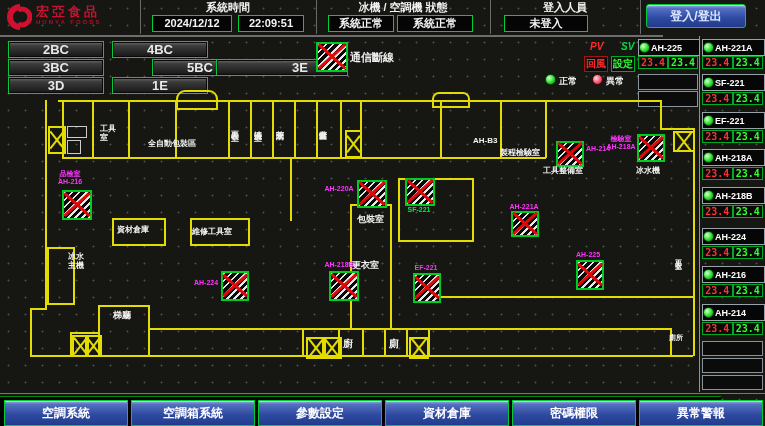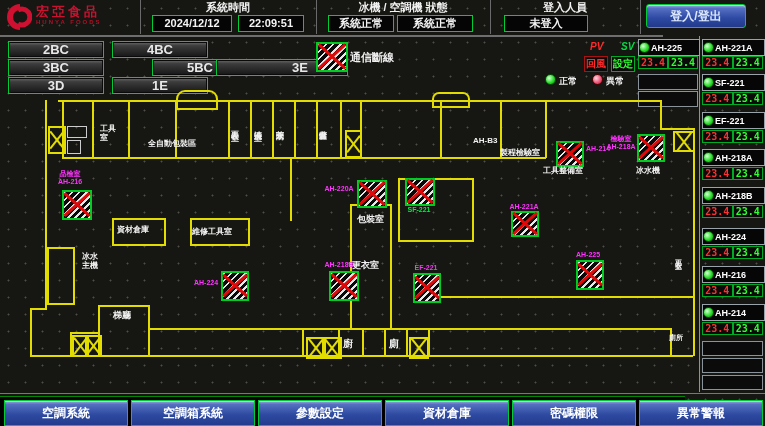--- a/index.html
+++ b/index.html
@@ -50,21 +50,21 @@
   .stair .s1{transform:rotate(52deg);} .stair .s2{transform:rotate(-52deg);}
   
   .plate{position:absolute;height:15px;background:#060606;border:1px solid #9aa2aa;display:flex;align-items:center;cursor:pointer;}
   .plate .nm{color:#ffffff;font-size:9px;font-weight:bold;margin-left:1px;letter-spacing:0px;}
   .pvsv{position:absolute;height:13px;display:flex;}
   .pvsv span{flex:1;height:11px;line-height:11px;background:#0a0a0a;border:1px solid #00aa22;
     font-family:"DejaVu Sans Mono",monospace;font-size:10px;font-weight:bold;text-align:center;}
   .pvsv .pv{color:#ff3030;} .pvsv .sv{color:#30ff30;}
   .emptybox{position:absolute;background:#0b0b0b;border:1px solid #8a929a;}
   
-  #footer{position:absolute;left:0;top:396px;width:685px;height:30px;background:#000;border-top:1px solid #008800;}
+  #footer{position:absolute;left:0;top:396px;width:685px;height:30px;background:#000;border-top:1px solid #008800;padding-left:36px;}
   .footbtn{position:absolute;top:3px;width:122px;height:24px;
     background:linear-gradient(180deg,#9eb0e0 0%,#5570c0 14%,#2d49a0 58%,#233b8e 100%);
     border:1px solid #00cc33;color:#ffffff;font-size:12px;font-weight:bold;text-align:center;line-height:24px;
     cursor:pointer;box-shadow:inset 0 1px 0 #c0cef0;}
 </style>
 </head>
 <body>
 
 <div id="screen">
 
@@ -370,21 +370,21 @@
   <div class="wlabel vtext" style="left:275px;top:124px;">茶水間</div>
   <div class="wlabel vtext" style="left:318px;top:124px;">倉儲區</div>
   <div class="wlabel" style="left:473px;top:136px;">AH-B3</div>
   <div class="wlabel" style="left:500px;top:148px;">製程檢驗室</div>
   <div class="wlabel" style="left:543px;top:166px;">工具整備室</div>
   <div class="wlabel" style="left:636px;top:166px;">冰水機</div>
   <div class="wlabel" style="left:117px;top:225px;">資材倉庫</div>
   <div class="wlabel" style="left:192px;top:227px;">維修工具室</div>
   <div class="wlabel" style="left:357px;top:215px;font-size:9px;">包裝室</div>
   <div class="wlabel" style="left:352px;top:261px;font-size:9px;">更衣室</div>
-  <div class="wlabel" style="left:50px;top:252px;width:18px;padding-left:32px;">冰水
+  <div class="wlabel" style="left:36px;top:252px;width:18px;padding-left:32px;">冰水
 主機</div>
   <div class="wlabel" style="left:113px;top:311px;font-size:9px;">梯廳</div>
   <div class="wlabel" style="left:343px;top:339px;font-size:10px;">廚</div>
   <div class="wlabel" style="left:389px;top:339px;font-size:10px;">廁</div>
   <div class="wlabel vtext" style="left:674px;top:254px;font-size:7px;">更衣室</div>
   <div class="wlabel" style="left:669px;top:333px;font-size:7px;">廁所</div>
 
   <div id="footer">
     <div class="footbtn" style="left:4px;">空調系統</div>
     <div class="footbtn" style="left:258px;">參數設定</div>

